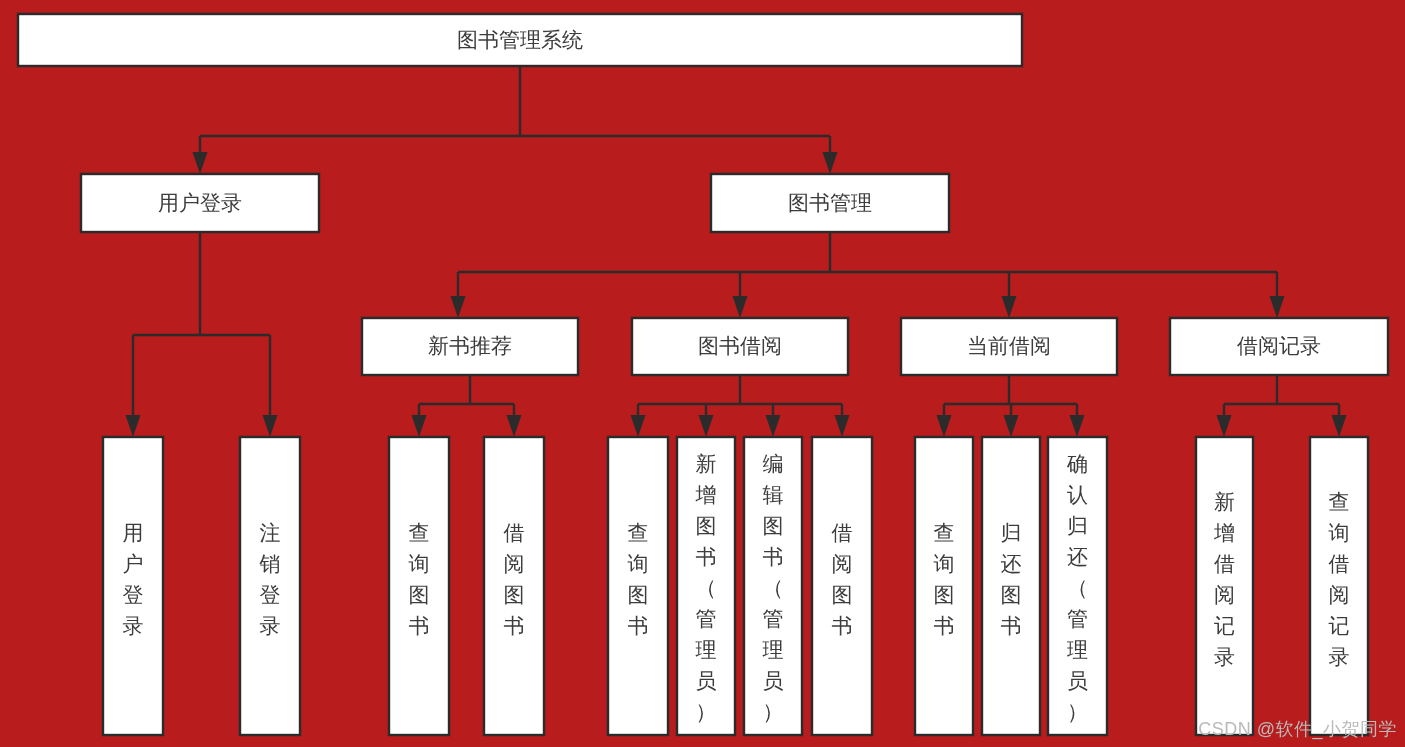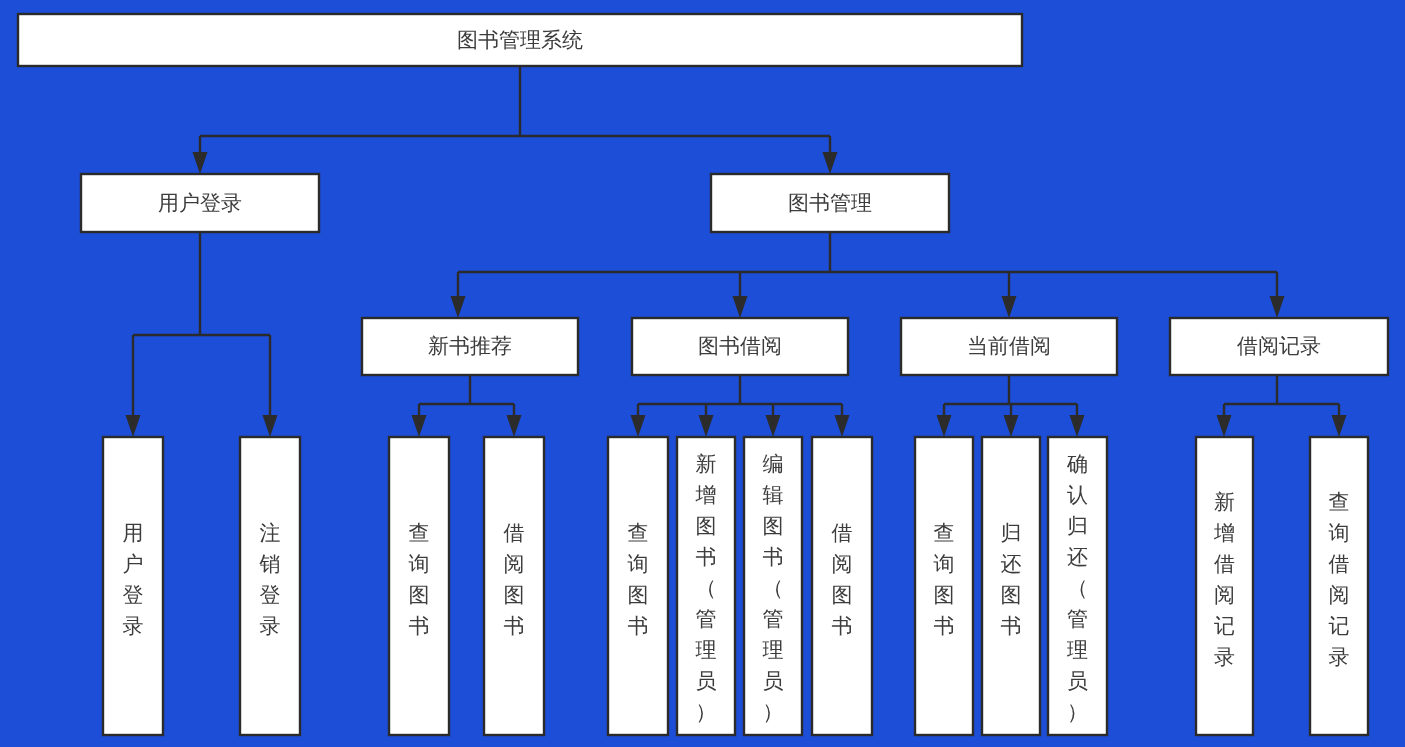--- a/index.html
+++ b/index.html
@@ -11,21 +11,21 @@
   body {
     width: 1405px;
     height: 747px;
     font-family: "Liberation Sans", "DejaVu Sans", sans-serif;
     overflow: hidden;
   }
   #diagram-root {
     position: relative;
     width: 1405px;
     height: 747px;
-    background: #1d4ed8;
+    background: #b91c1c;
   }
   svg#flowchart {
     position: absolute;
     top: 0;
     left: 0;
     width: 1405px;
     height: 747px;
     display: block;
   }
   .node-rect {
@@ -203,13 +203,14 @@
         <g>
           <rect x="1196" y="437" width="57" height="298" class="node-rect"></rect>
           <text x="1224.5" class="node-label-vertical"><tspan x="1224.5" y="508.5">新</tspan><tspan x="1224.5" y="539.5">增</tspan><tspan x="1224.5" y="570.5">借</tspan><tspan x="1224.5" y="601.5">阅</tspan><tspan x="1224.5" y="632.5">记</tspan><tspan x="1224.5" y="663.5">录</tspan></text>
         </g>
         <g>
           <rect x="1310" y="437" width="58" height="298" class="node-rect"></rect>
           <text x="1339" class="node-label-vertical"><tspan x="1339" y="508.5">查</tspan><tspan x="1339" y="539.5">询</tspan><tspan x="1339" y="570.5">借</tspan><tspan x="1339" y="601.5">阅</tspan><tspan x="1339" y="632.5">记</tspan><tspan x="1339" y="663.5">录</tspan></text>
         </g>
       </g>
   </svg>
+  <div class="watermark-text">CSDN @软件_小贺同学</div>
 </div>
 
 </body></html>

